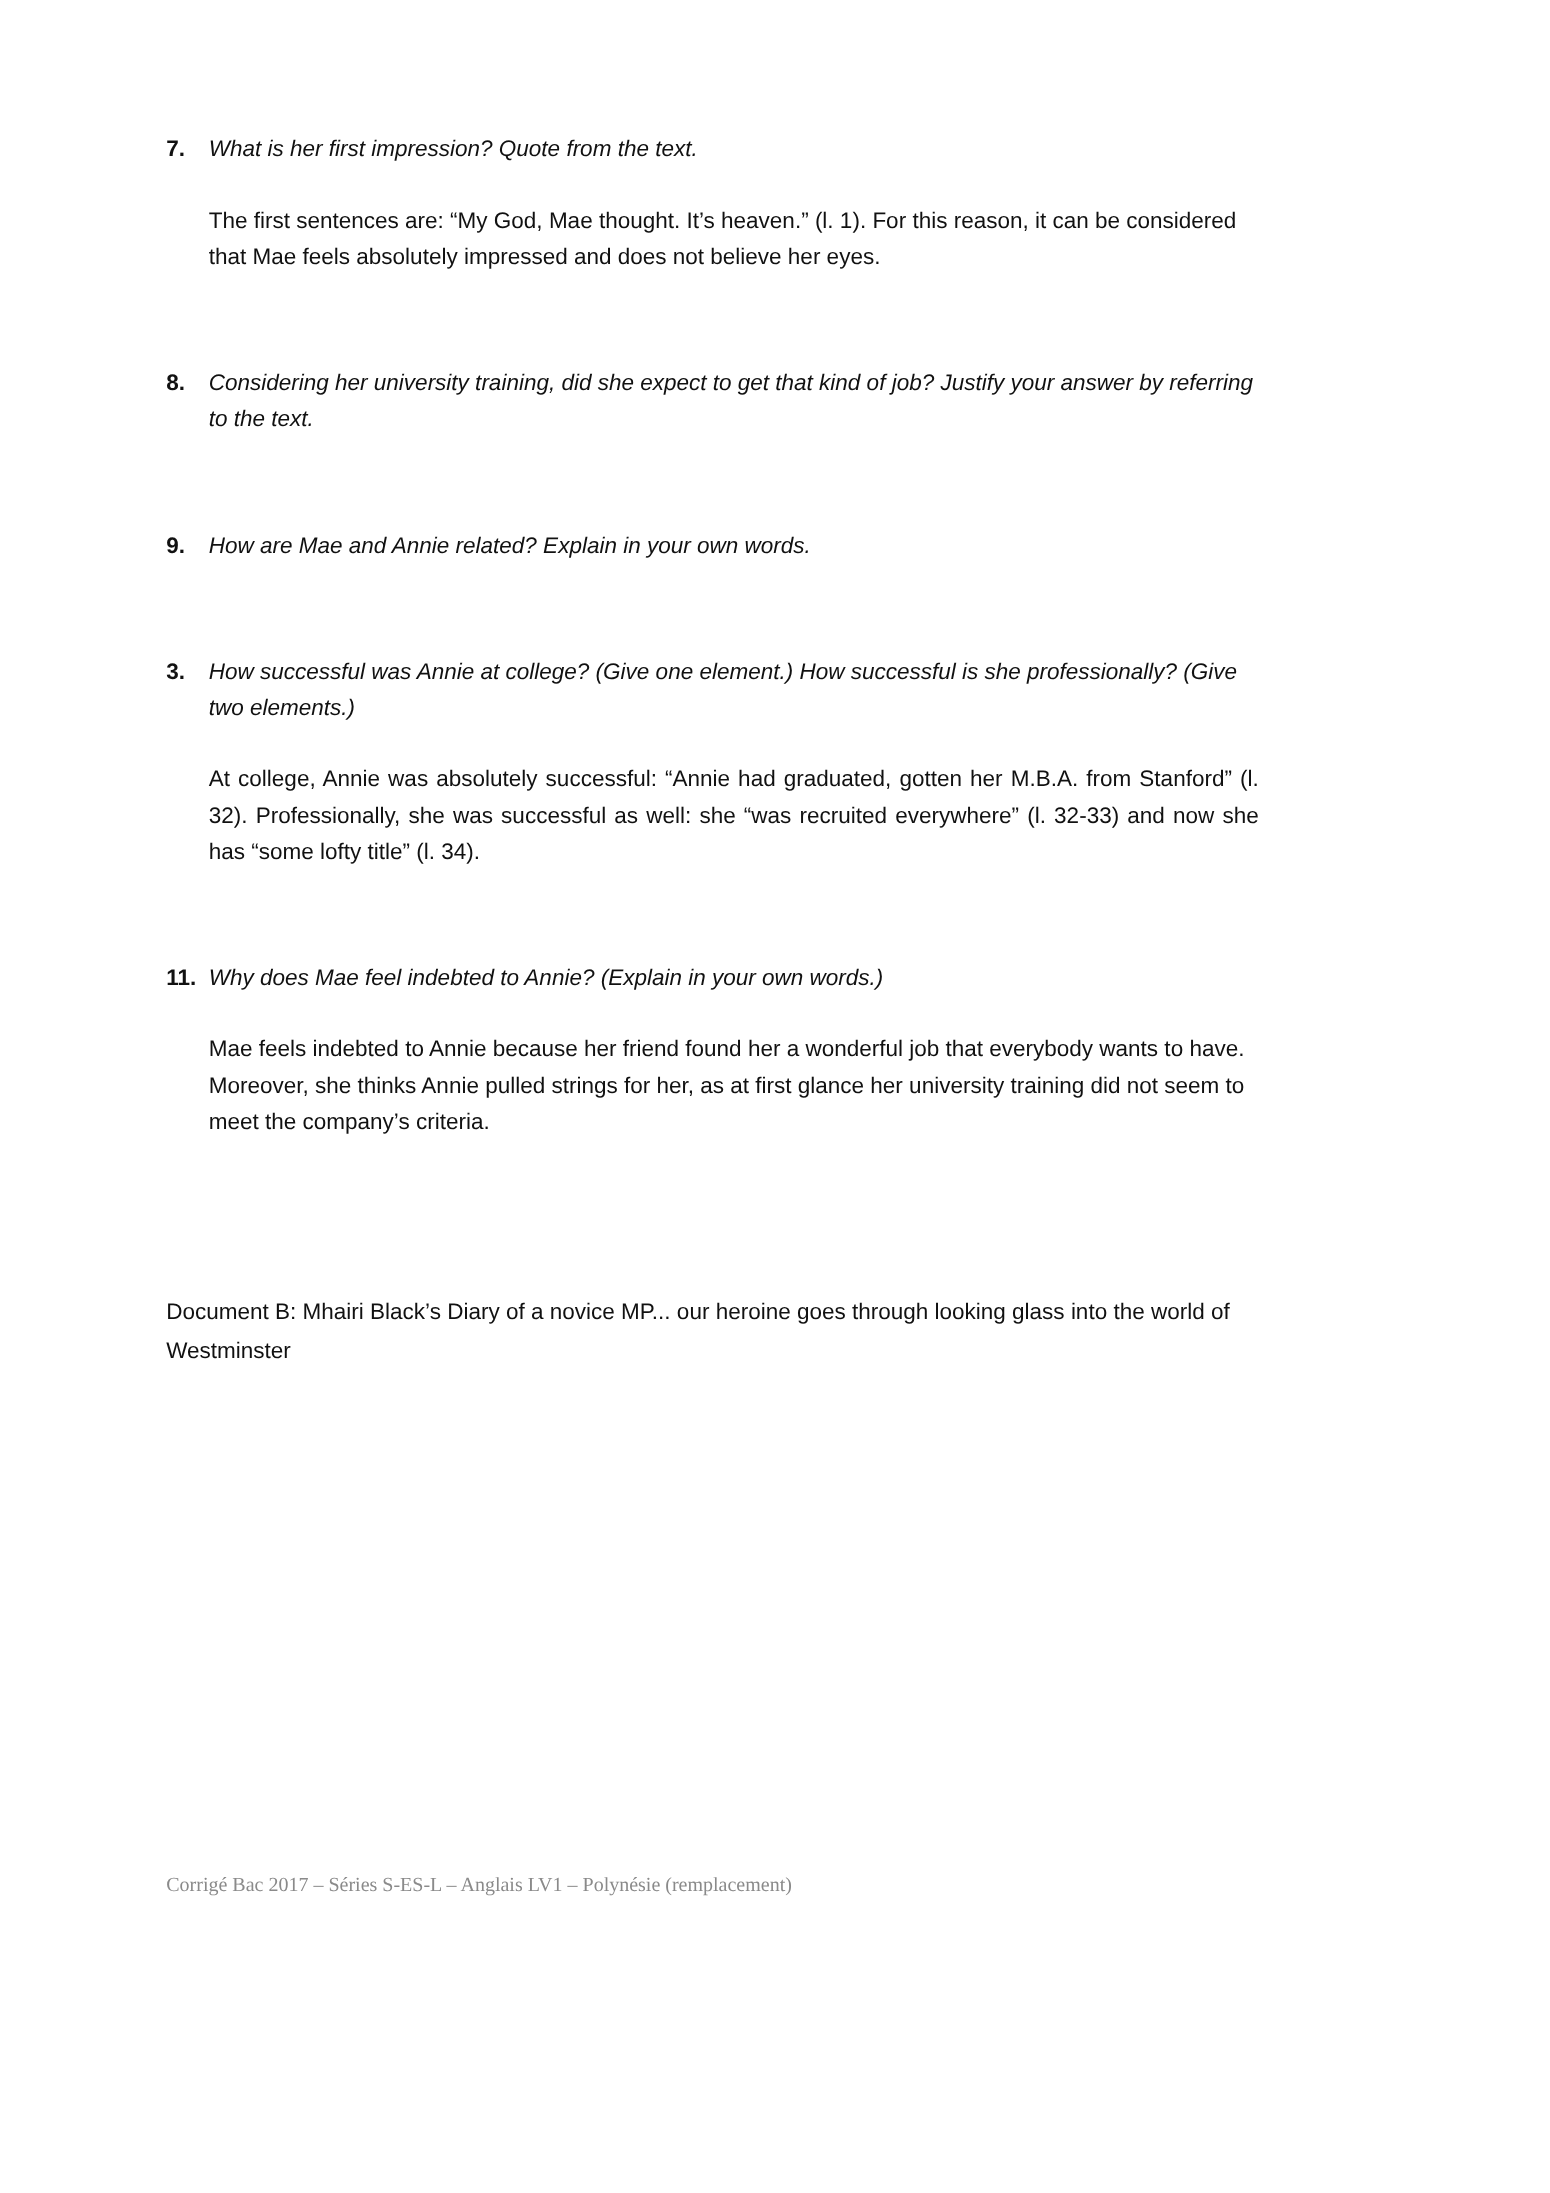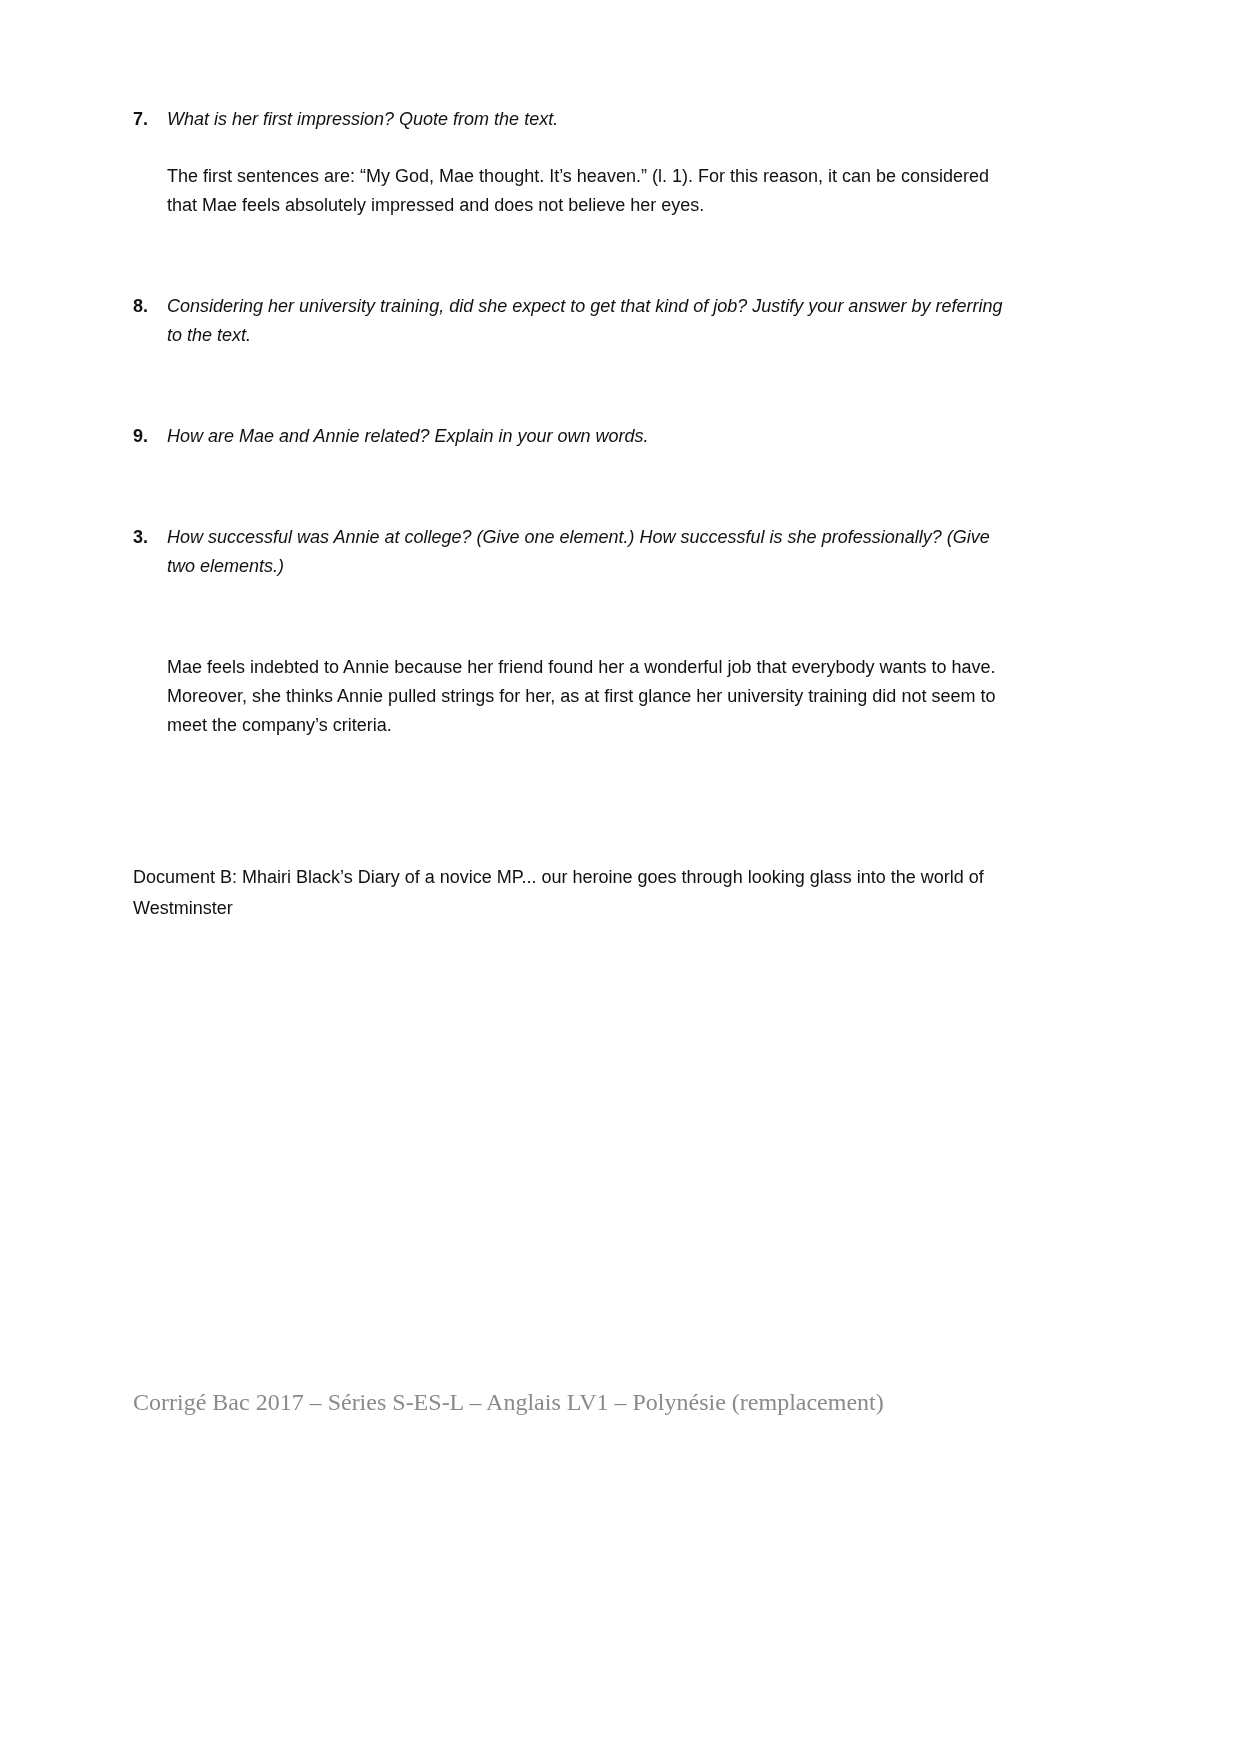--- a/index.html
+++ b/index.html
@@ -43,23 +43,23 @@
     text-align: justify;
   }
   .doc-b-heading {
     margin: 122px 0 0 0;
     font-weight: normal;
     line-height: 31px;
   }
   .footer {
     position: absolute;
     left: 133px;
-    top: 1388px;
+    top: 1494px;
     font-family: "Liberation Serif", serif;
-    font-size: 24px;
+    font-size: 16px;
     color: #8a8a8a;
   }
 </style>
 </head>
 <body>
 
 <div class="page">
 
   <div class="qa-block">
     <div class="q-row">
@@ -81,23 +81,28 @@
       <span class="q-num">9.</span>
       <p class="q-text">How are Mae and Annie related? Explain in your own words.</p>
     </div>
   </div>
 
   <div class="qa-block">
     <div class="q-row">
       <span class="q-num">3.</span>
       <p class="q-text">How successful was Annie at college? (Give one element.) How successful is she professionally? (Give two elements.)</p>
     </div>
+    <p class="answer justify">At college, Annie was absolutely successful: “Annie had graduated, gotten her M.B.A. from Stanford” (l. 32). Professionally, she was successful as well: she “was recruited everywhere” (l. 32-33) and now she has “some lofty title” (l. 34).</p>
   </div>
 
   <div class="qa-block">
+    <div class="q-row">
+      <span class="q-num">11.</span>
+      <p class="q-text">Why does Mae feel indebted to Annie? (Explain in your own words.)</p>
+    </div>
     <p class="answer">Mae feels indebted to Annie because her friend found her a wonderful job that everybody wants to have. Moreover, she thinks Annie pulled strings for her, as at first glance her university training did not seem to meet the company’s criteria.</p>
   </div>
 
   <p class="doc-b-heading">Document B: Mhairi Black’s Diary of a novice MP... our heroine goes through looking glass into the world of Westminster</p>
 
   <div class="footer">Corrigé Bac 2017 – Séries S-ES-L – Anglais LV1 – Polynésie (remplacement)</div>
 
 </div>
 
 </body></html>

